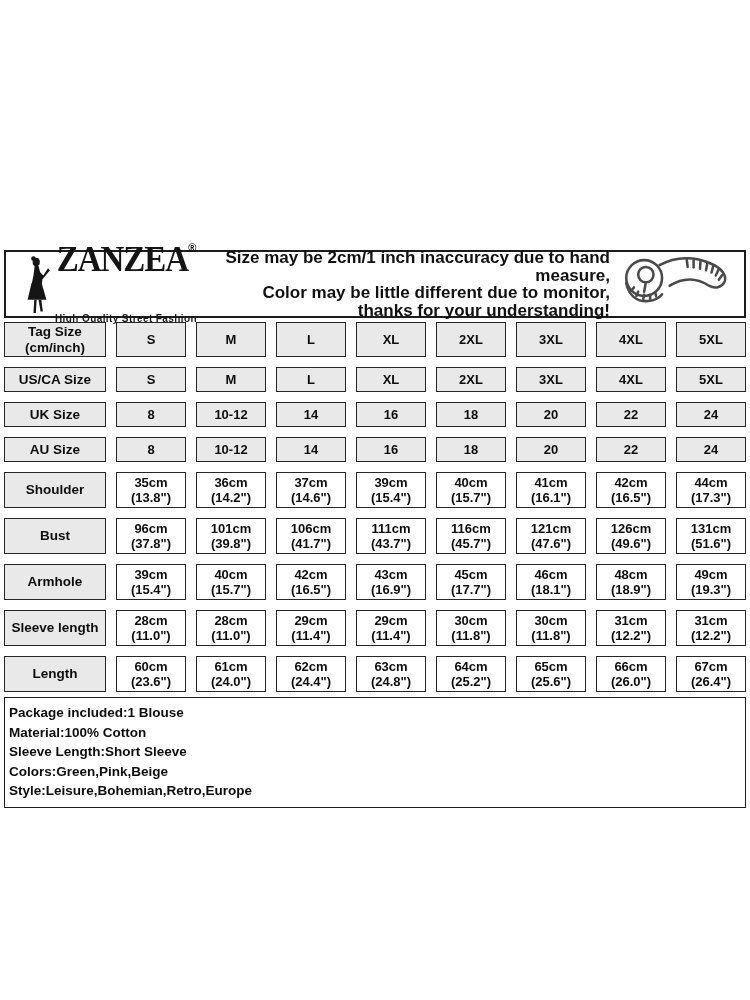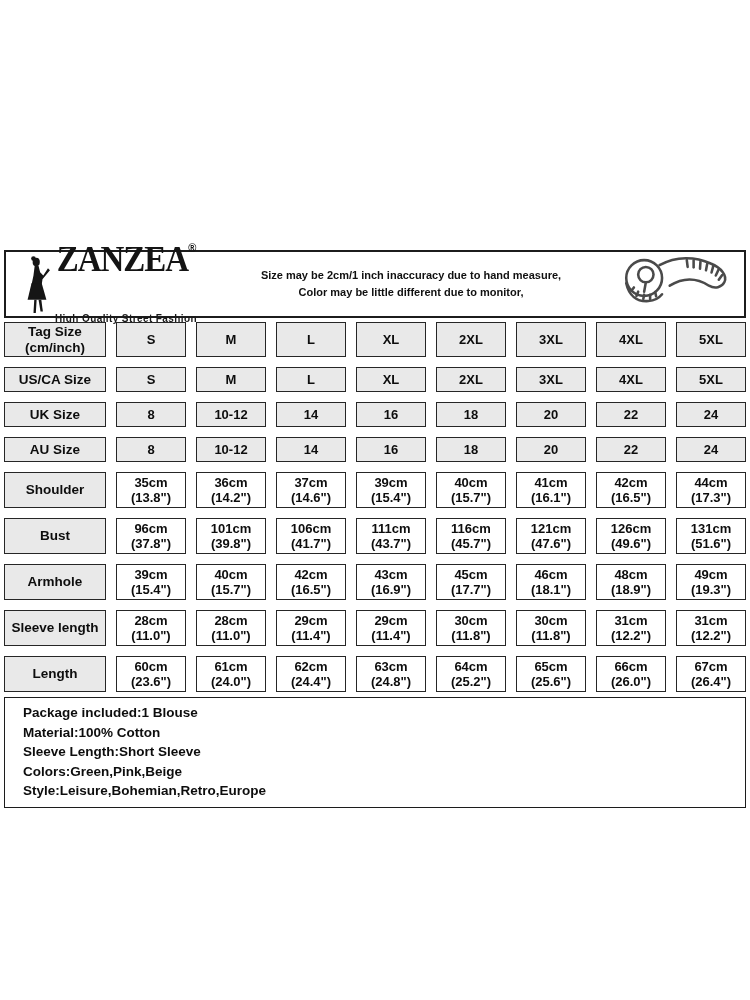--- a/index.html
+++ b/index.html
@@ -18,42 +18,42 @@
   .logo{display:flex;align-items:center;gap:3px;padding-left:16px;width:206px;box-sizing:border-box;flex:0 0 auto;}
   .figure-svg{width:30px;height:58px;flex:0 0 auto;}
   .logo-text{display:flex;flex-direction:column;align-items:center;gap:30px;}
   .brand-line{
     font-family:"Liberation Serif","DejaVu Serif",serif;font-weight:bold;
     font-size:33px;line-height:30px;letter-spacing:-1px;transform:scaleY(1.1);
     display:flex;align-items:flex-start;color:#141414;
   }
   .brand-line .reg{font-size:11px;line-height:11px;margin-top:0;font-family:"Liberation Sans",sans-serif;}
   .tagline{font-size:10px;font-weight:bold;letter-spacing:0.4px;margin-top:9px;color:#1a1a1a;white-space:nowrap;}
-  .notice{flex:1;text-align:center;font-weight:bold;font-size:11px;line-height:17.5px;color:#101010;}
+  .notice{flex:1;text-align:right;font-weight:bold;font-size:17px;line-height:17.5px;color:#101010;}
   .tape-svg{width:128px;height:58px;flex:0 0 auto;margin-right:6px;}
 
   
   .size-table{
     margin-top:4px;display:grid;
     grid-template-columns:102px repeat(8,1fr);
     grid-template-rows:35px 25px 25px 25px 36px 36px 36px 36px 36px;
     gap:10px;
   }
   .cell{
     box-sizing:border-box;border:1.5px solid var(--line,#262626);background:var(--cell-bg,#ffffff);
     display:flex;flex-direction:column;align-items:center;justify-content:center;
     font-weight:bold;font-size:13px;line-height:15.5px;text-align:center;color:#0d0d0d;
   }
   .cell.shaded{background:var(--cell-shaded,#e9e9e9);}
   .cell.label-cell{font-size:13.5px;}
 
   
   .footer-box{
     box-sizing:border-box;margin-top:5px;border:1.5px solid #1c1c1c;background:#fff;
-    padding:5px 18px 6px;font-weight:bold;font-size:13.5px;line-height:19.5px;color:#0d0d0d;
+    padding:5px 4px 6px;font-weight:bold;font-size:13.5px;line-height:19.5px;color:#0d0d0d;
   }
 </style>
 </head>
 <body>
 
 <div class="sheet">
   <div class="chart-block">
 
     <div class="header-box">
       <div class="logo">
@@ -72,20 +72,21 @@
             <span>ZANZEA</span>
               <span class="reg">®</span>
           </div>
           <div class="tagline">High Quality Street Fashion</div>
         </div>
       </div>
 
       <div class="notice">
         <div>Size may be 2cm/1 inch inaccuracy due to hand measure,</div>
         <div>Color may be little different due to monitor,</div>
+        <div>thanks for your understanding!</div>
       </div>
 
       <svg class="tape-svg" viewBox="0 0 150 68" aria-hidden="true">
         <g fill="none" stroke="#4a4a4a" stroke-width="3" stroke-linecap="round" stroke-linejoin="round">
           <circle cx="40" cy="27" r="21"></circle>
           <circle cx="42" cy="23" r="9"></circle>
           <path d="M42,32 L40,43"></path>
           <path d="M19,33 C22,47 31,55 45,54 C52,53.5 57,51 61,46"></path>
           <path d="M25,42 L28,38"></path>
             <path d="M31,48 L33,43"></path>

